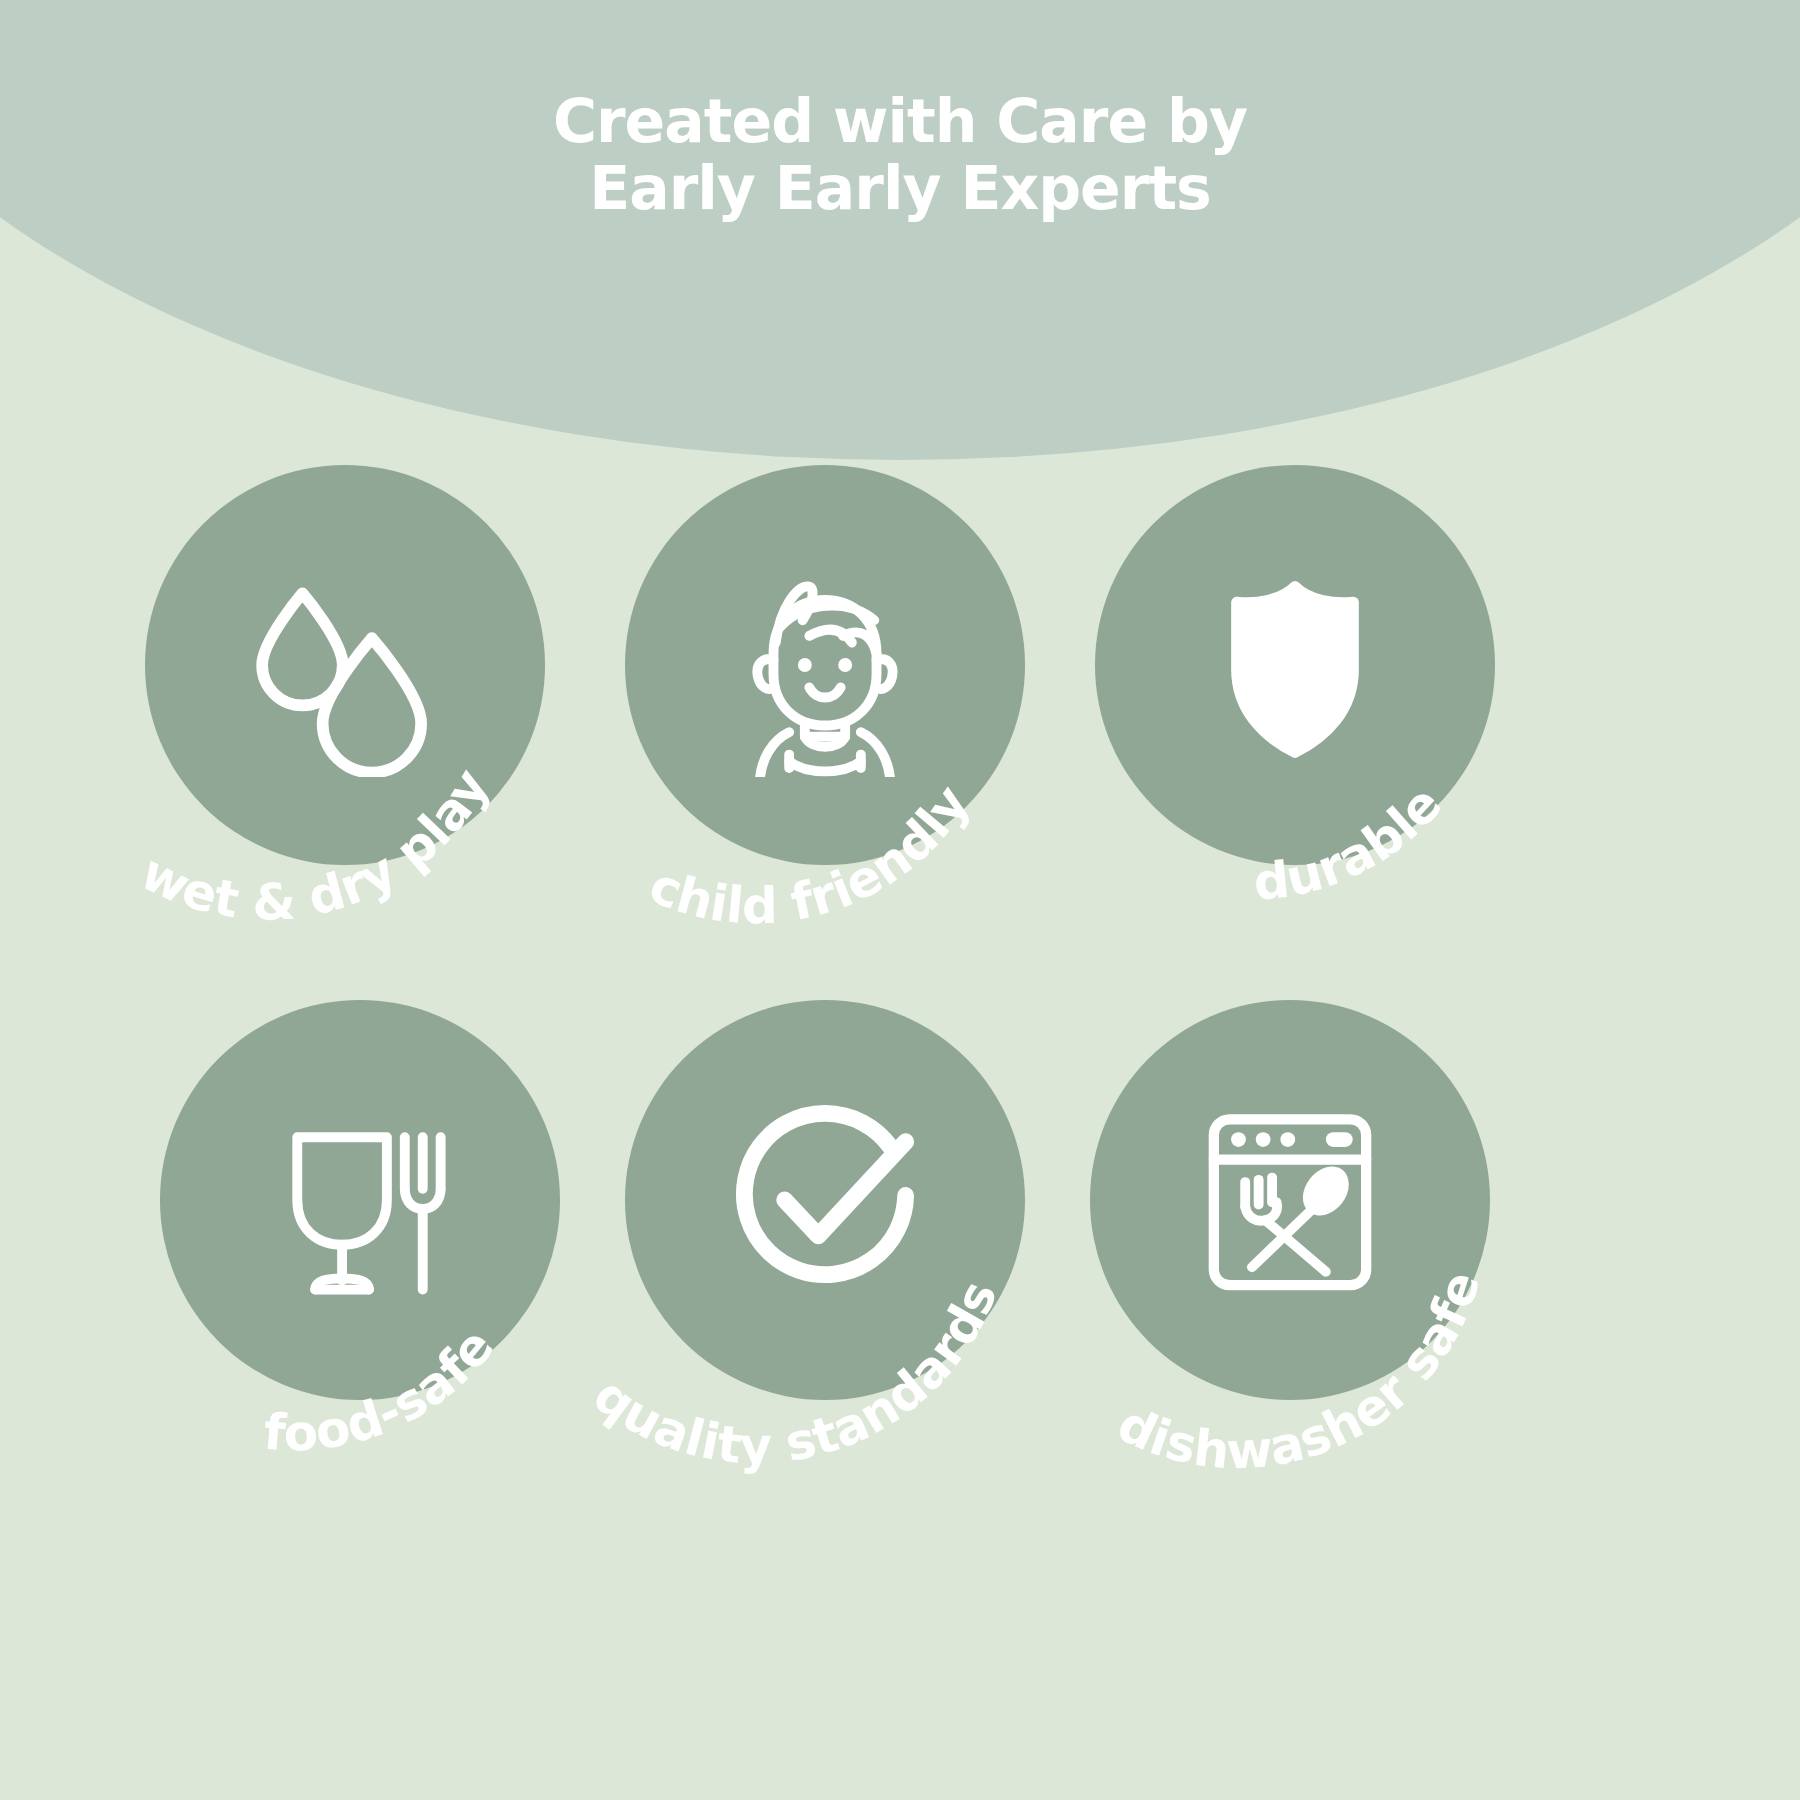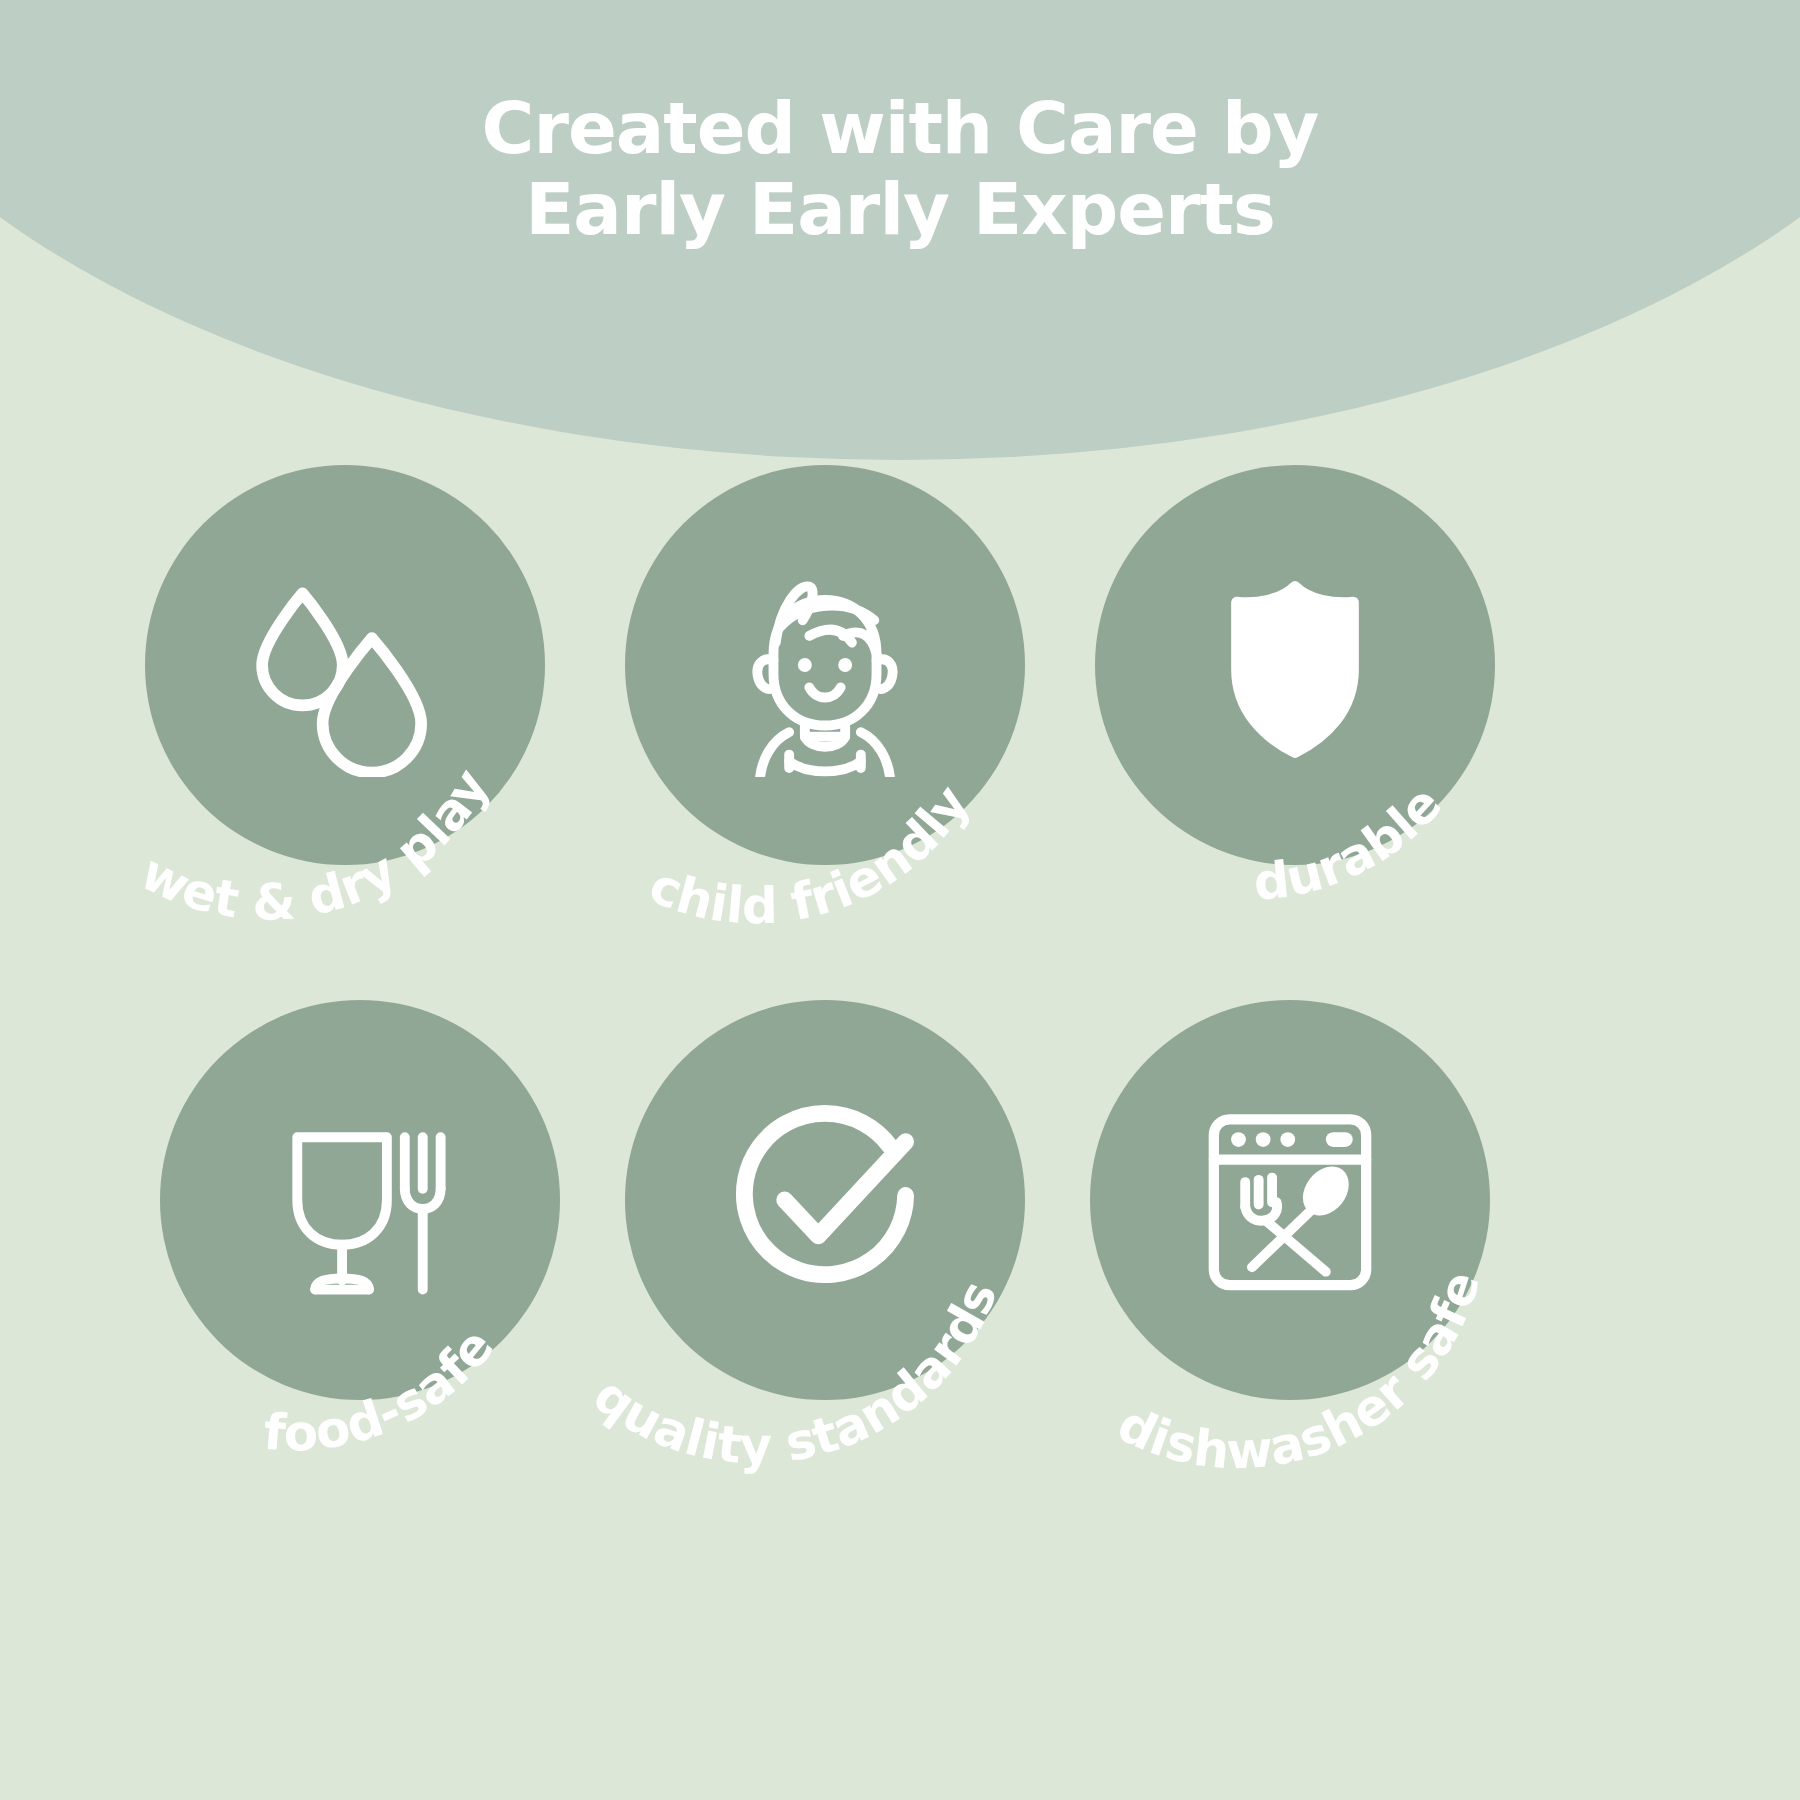--- a/index.html
+++ b/index.html
@@ -34,21 +34,21 @@
   .header-title {
     position: absolute;
     left: 0;
     top: 88px;
     width: 1800px;
     text-align: center;
     z-index: 3;
     color: #ffffff;
     font-family: "DejaVu Sans", sans-serif;
     font-weight: bold;
-    font-size: 72px;
+    font-size: 60px;
     line-height: 1.12;
     letter-spacing: -1px;
   }
   .header-title .line {
     display: block;
     white-space: nowrap;
   }
 
   .grid {
     position: absolute;

